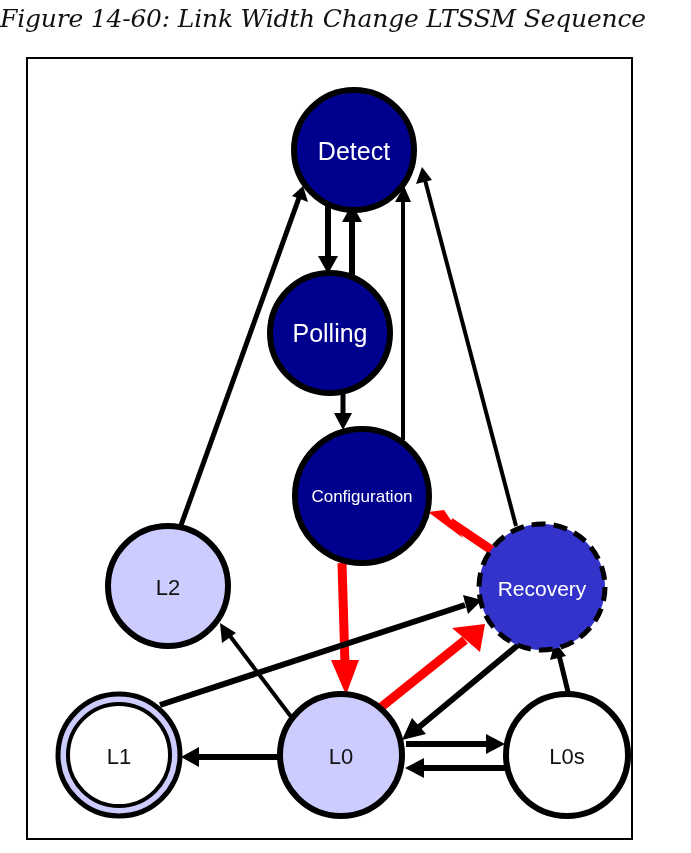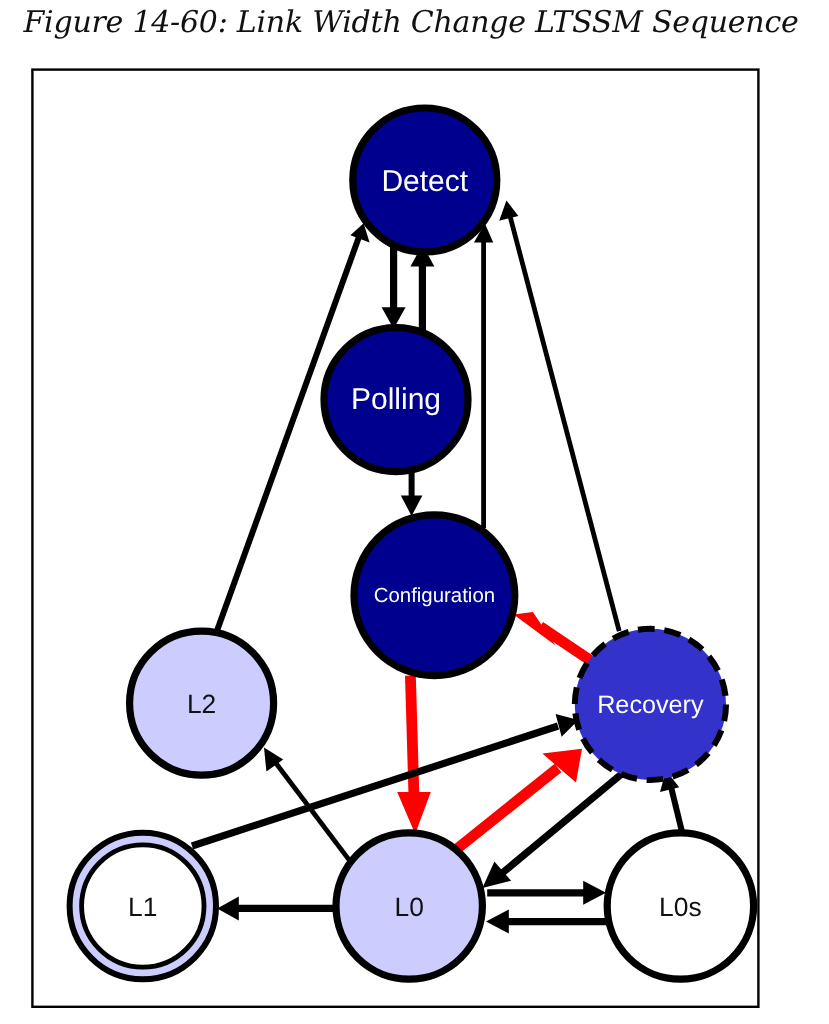--- a/index.html
+++ b/index.html
@@ -1,18 +1,18 @@
 <!DOCTYPE html>
 <html><head>
   <meta charset="utf-8">
   <style>
     html, body { margin: 0; padding: 0; background: #ffffff; }
     body { width: 691px; height: 853px; position: relative; overflow: hidden; }
     .caption {
-      position: absolute; left: 0; top: 4px; width: 685px; text-align: center;
+      position: absolute; left: 0; top: 4px; width: 685px; text-align: left;
       font-family: "DejaVu Serif", "Liberation Serif", serif; font-style: italic;
       font-size: 25px; color: #111; letter-spacing: -0.2px; white-space: nowrap;
     }
     .frame {
       position: absolute; left: 26px; top: 57px; width: 607px; height: 783px;
       border: 2px solid #000; box-sizing: border-box;
     }
     svg#diagram { position: absolute; left: 0; top: 0; }
     .node-label { font-family: "Liberation Sans", "DejaVu Sans", sans-serif; text-anchor: middle; dominant-baseline: central; }
   </style>

